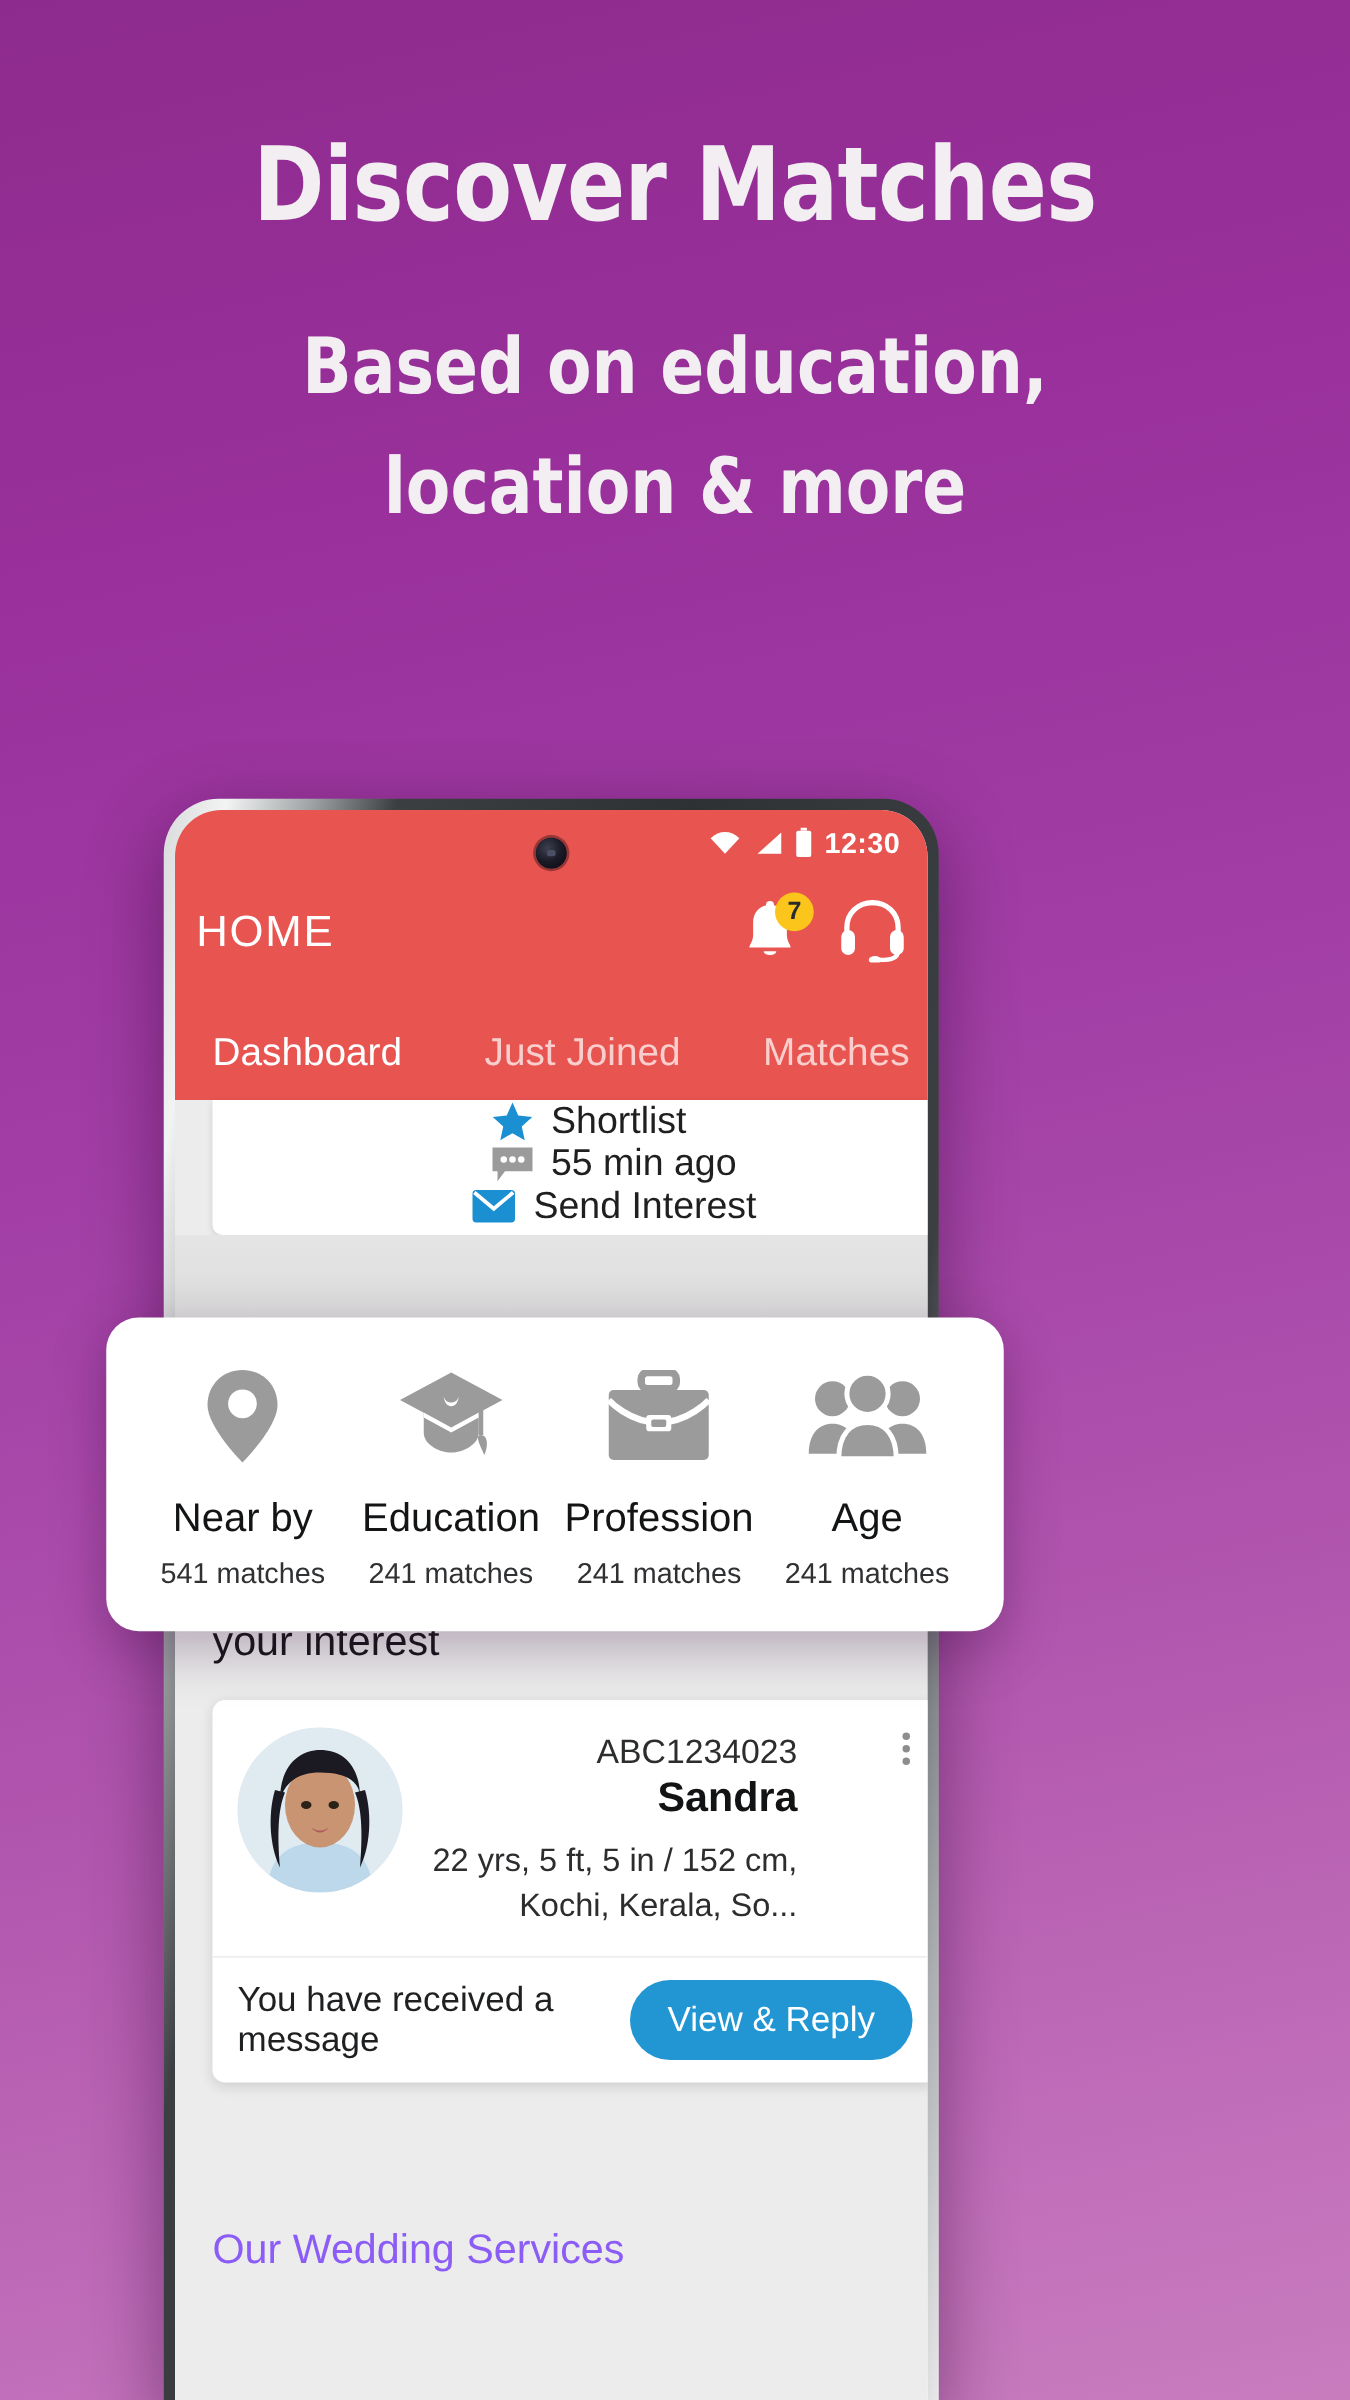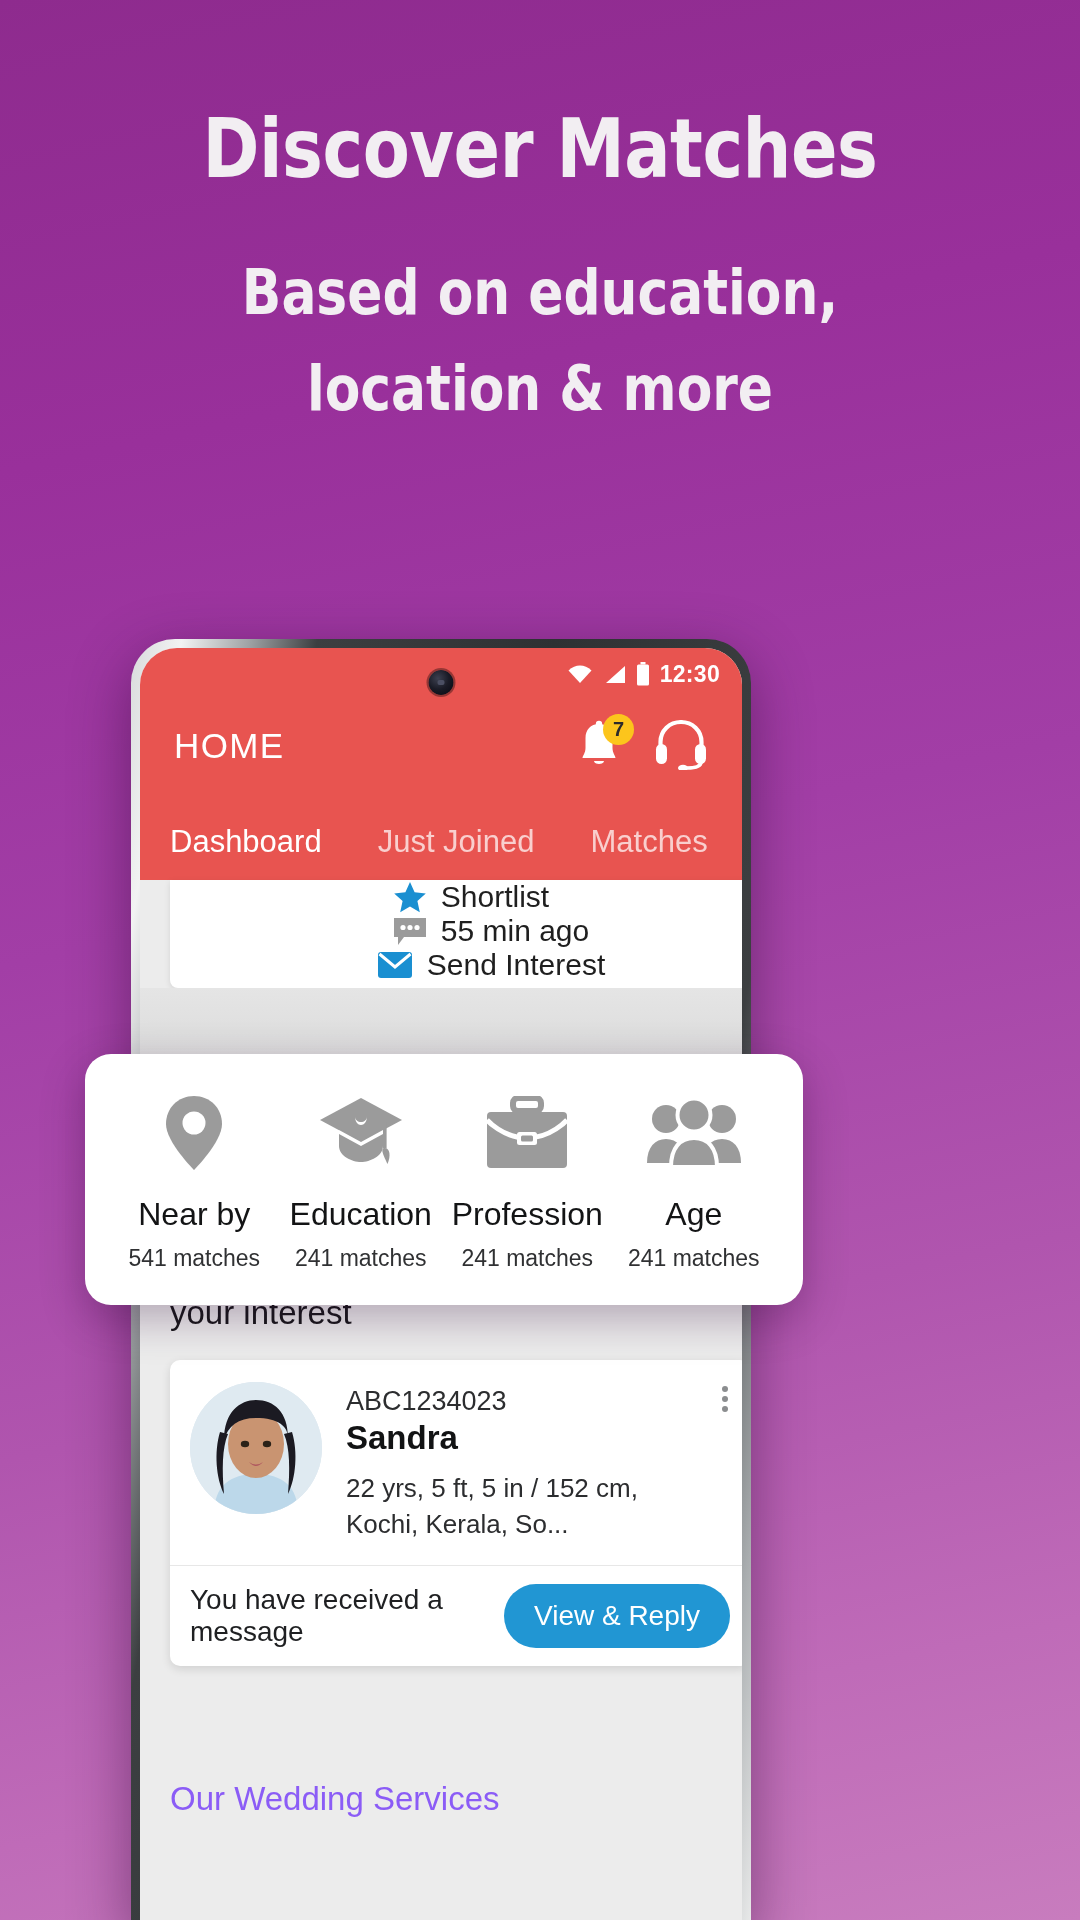--- a/index.html
+++ b/index.html
@@ -48,31 +48,31 @@
   .app-header { background:#e85450; padding-top:0; }
   .statusbar {
     height:52px; display:flex; align-items:center; justify-content:flex-end;
     padding-right:22px; gap:10px; color:#fff;
   }
   .sb-time { font-size:23px; letter-spacing:.3px;font-weight:bold; }
   .ic-wifi { width:26px; height:19px; }
   .ic-sig  { width:23px; height:19px; }
   .ic-bat  { width:14px; height:24px; }
 
-  .titlebar { height:92px; display:flex; align-items:center; padding:0 34px; }
+  .titlebar { height:92px; display:flex; align-items:center; padding:0 17px; }
   .home-title { color:#fff; font-size:35px; letter-spacing:1.4px; }
   .hdr-actions { margin-left:auto; display:flex; align-items:center; gap:32px; }
   .bell-wrap { position:relative; width:46px; height:52px; }
   .badge {
     position:absolute; right:-12px; top:-6px; min-width:31px; height:31px;
     background:#fcc51c; color:#2b2b2b; font-size:20px; font-weight:bold;
     border-radius:50%; display:flex; align-items:center; justify-content:center;
   }
 
-  .tabs { display:flex; align-items:flex-end; height:88px; padding-left:30px; gap:6px;text-align:center; }
+  .tabs { display:flex; align-items:flex-end; height:88px; padding-left:30px; gap:16px;text-align:center; }
   .tab {
     color:rgba(255,255,255,.72); font-size:31px; white-space:nowrap;
     padding:0 22px 20px 0; margin-right:28px; position:relative;
   }
   .tab:first-child { padding-left:0; }
   .tab.active { color:#ffffff; }
   .tab.active::after {
     content:""; position:absolute; left:-14px; right:14px; bottom:0; height:0;
   }
 
@@ -102,21 +102,21 @@
     position:absolute; left:30px; top:480px; width:580px;
     background:#fff; border-radius:10px; box-shadow:0 3px 10px rgba(0,0,0,.12);
     padding:22px 0 0 0;
   }
   .member-top { display:flex; padding:0 20px 22px 20px; position:relative; }
   .avatar {
     width:132px; height:132px; border-radius:50%; flex:none; overflow:hidden;
     background:#dde8ef; position:relative;
   }
   .face { position:absolute; inset:0; }
-  .m-info { margin-left:24px; padding-top:4px; }
+  .m-info { margin-left:24px; padding-top:4px;text-align:right; }
   .m-id { font-size:27px; color:#2c2d2f; }
   .m-name { font-size:33px; color:#121314; font-weight:bold; margin-top:2px; }
   .m-meta { font-size:26px; color:#2c2d2f; line-height:1.38; margin-top:14px; }
   .kebab { position:absolute; right:22px; top:4px; display:flex; flex-direction:column; gap:4px; }
   .kebab i { width:6px; height:6px; background:#8b8d8f; border-radius:50%; display:block; }
 
   .member-foot {
     border-top:1px solid #e7e7e7; padding:18px 20px;
     display:flex; align-items:center; justify-content:flex-start;
   }

